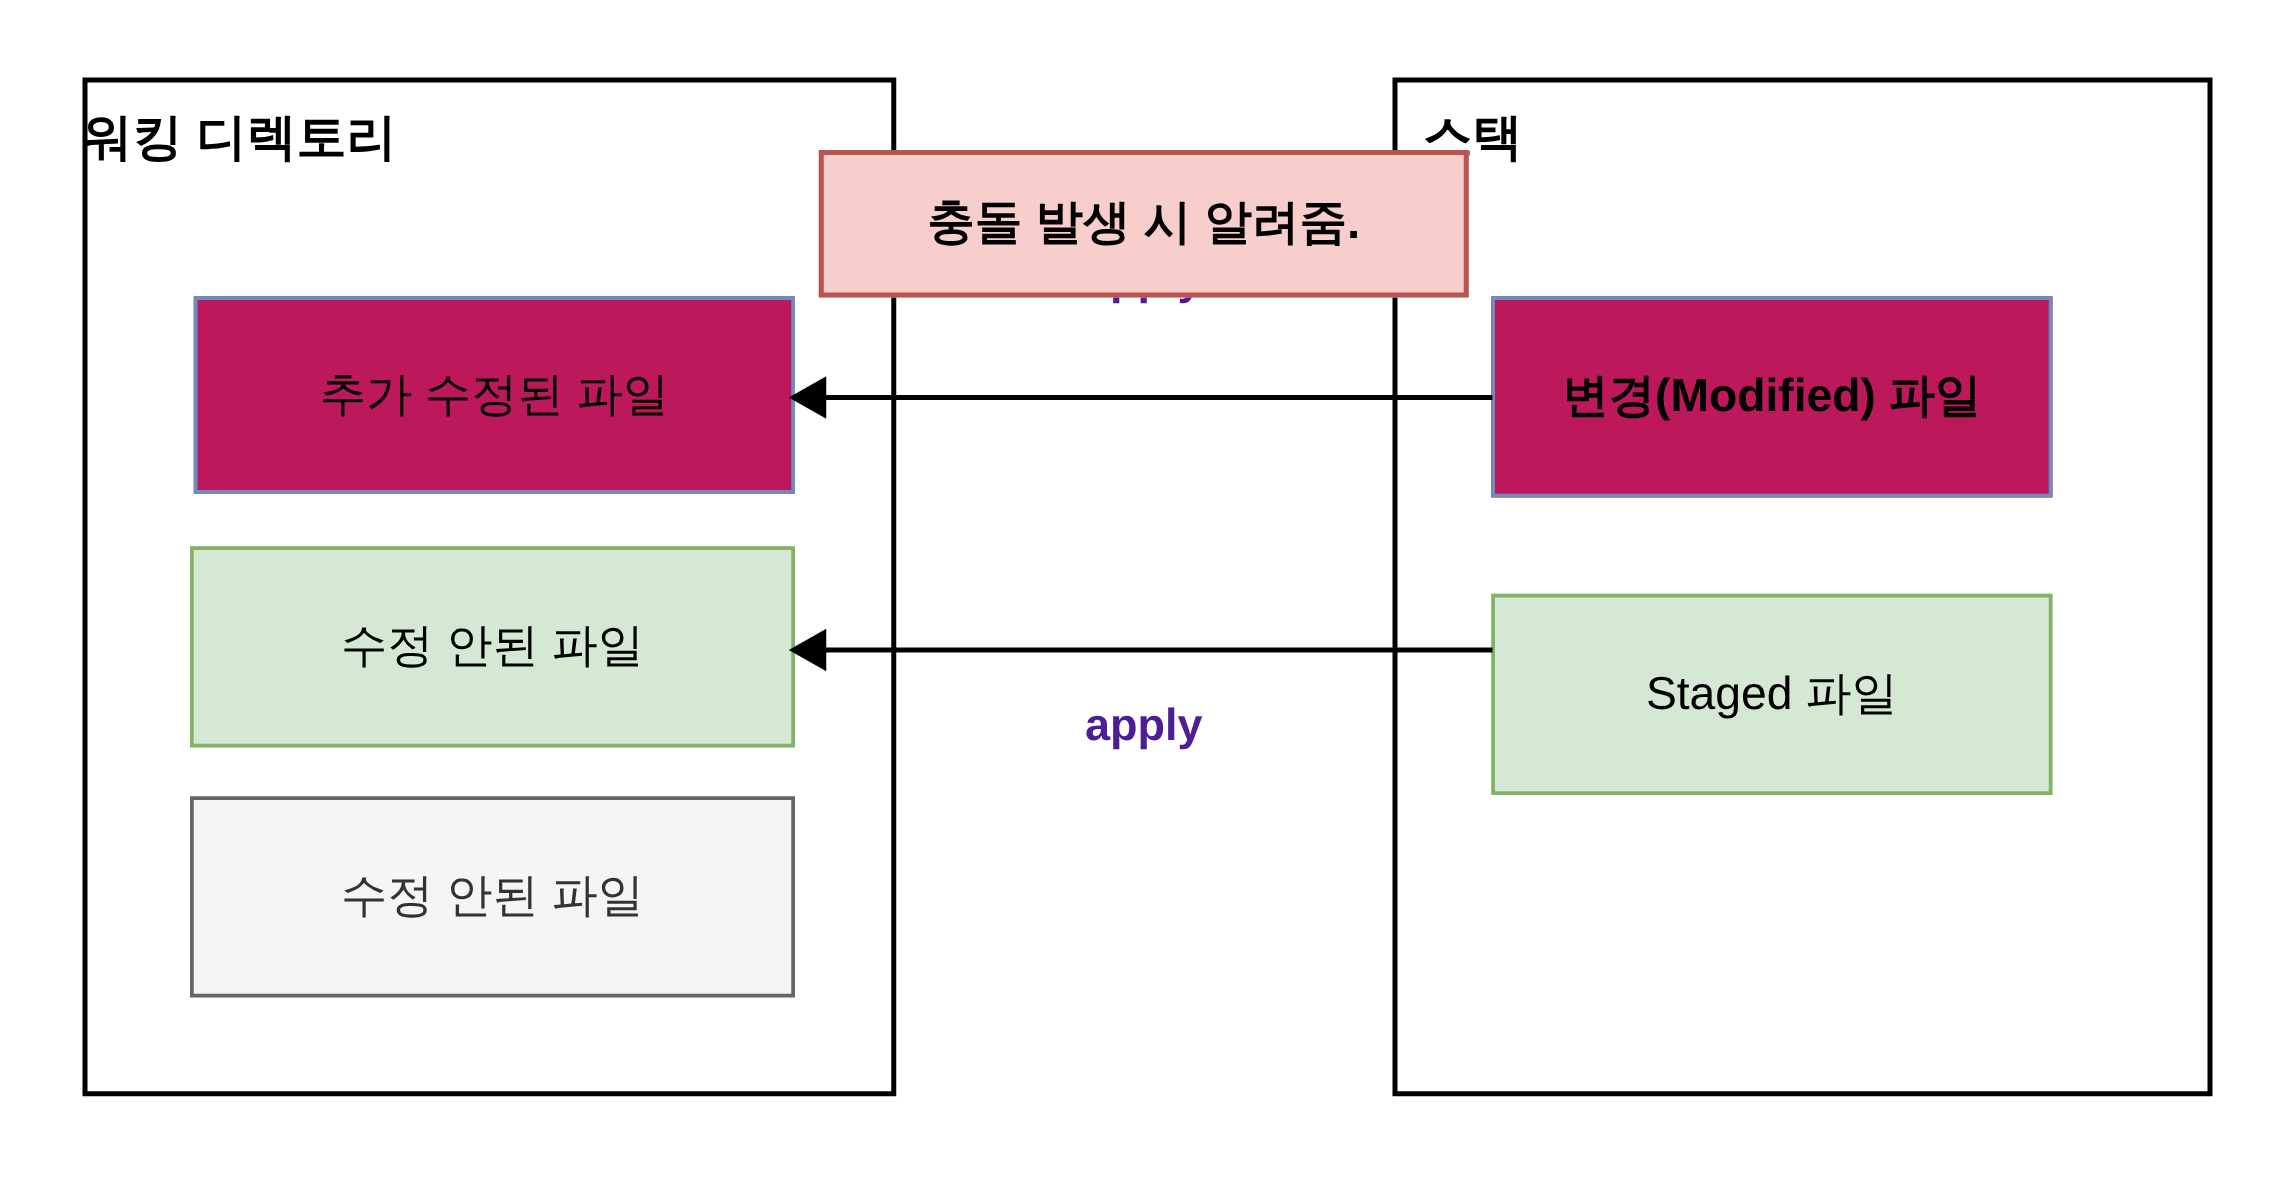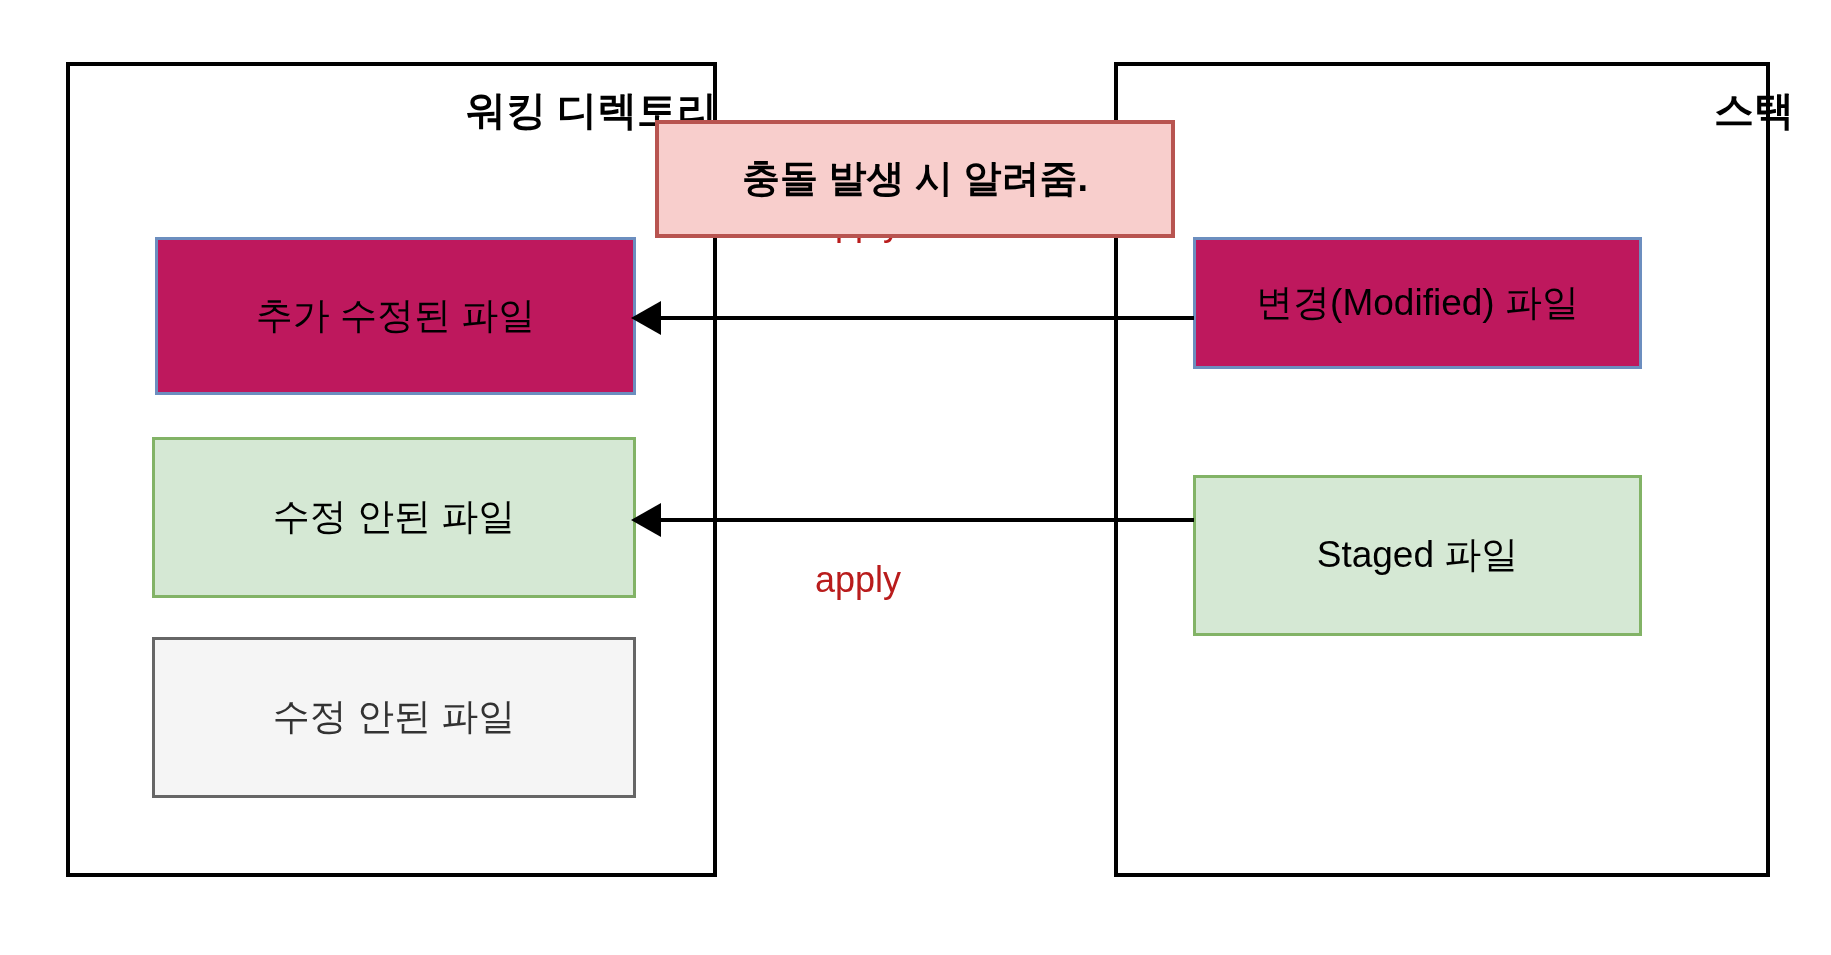--- a/index.html
+++ b/index.html
@@ -20,21 +20,21 @@
 
   
   .panel {
     position: absolute;
     background: transparent;
     border: 4px solid #000000;
     box-sizing: border-box;
   }
   .panel-title {
     position: absolute;
-    text-align: right;
+    text-align: left;
     font-weight: bold;
     color: #000000;
     white-space: nowrap;
     line-height: 1;
   }
 
   
   .fbox {
     position: absolute;
     box-sizing: border-box;
@@ -76,22 +76,23 @@
   .arrow-head {
     position: absolute;
     width: 0;
     height: 0;
     border-top: 17px solid transparent;
     border-bottom: 17px solid transparent;
     border-right: 30px solid #000000;
   }
   .arrow-label {
     position: absolute;
-    font-weight: normal;
-    color: #b91c1c;
+    font-weight: bold;
+    color: #4c1d95;
+    text-align: center;
     white-space: nowrap;
     line-height: 1;
   }
 </style>
 </head>
 <body>
 
 <div id="canvas">
 
   <div class="panel" style="left:66px; top:62px; width:651px; height:815px;"></div>
@@ -107,21 +108,21 @@
   </div>
 
   <div class="fbox fbox-gray" style="left:152px; top:637px; width:484px; height:161px; font-size:37px;">
     <span>수정 안된 파일</span>
   </div>
 
   <div class="panel" style="left:1114px; top:62px; width:656px; height:815px;"></div>
 
   <div class="panel-title" style="left:1114px; top:90px; width:656px; font-size:40px;padding-left:24px;">스택</div>
 
-  <div class="fbox fbox-blue" style="left:1193px; top:237px; width:449px; height:132px; font-size:37px;">
+  <div class="fbox fbox-blue" style="left:1193px; top:237px; width:449px; height:161px; font-size:37px;font-weight:bold;">
     <span>변경(Modified) 파일</span>
   </div>
 
   <div class="fbox fbox-green" style="left:1193px; top:437px; width:449px; height:161px; font-size:37px;margin-top:38px;">
     <span>Staged 파일</span>
   </div>
 
   <div class="arrow-line" style="left:660px; top:316px; width:534px;"></div>
   <div class="arrow-head" style="left:631px; top:301px;"></div>
   <div class="arrow-label" style="left:815px; top:205px; width:200px; font-size:36px;">apply</div>

